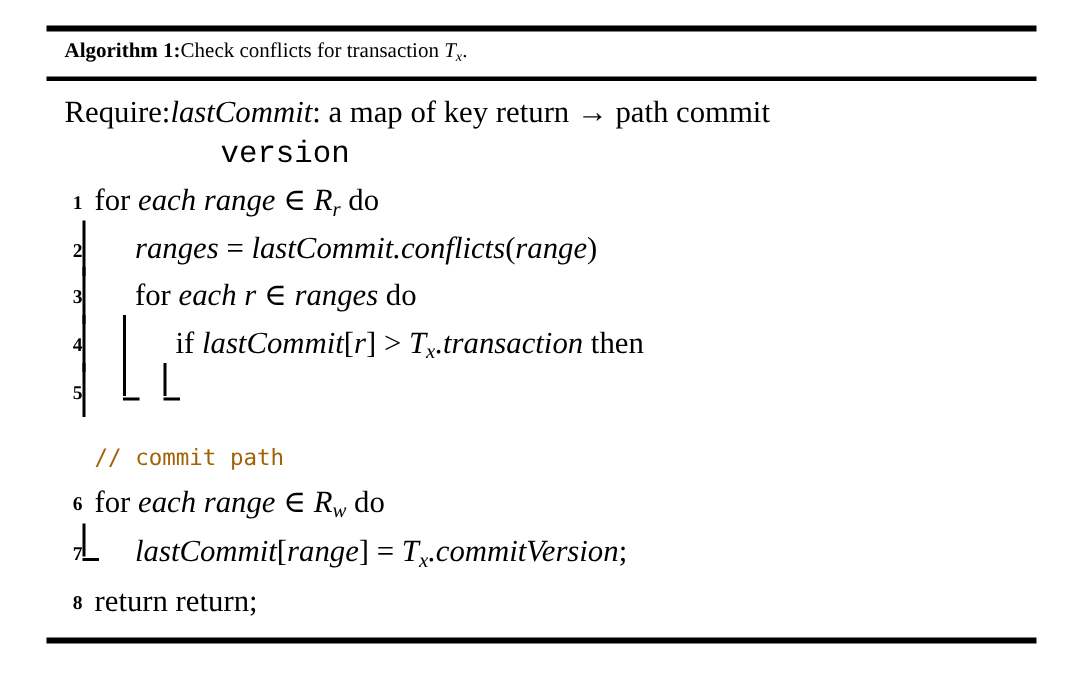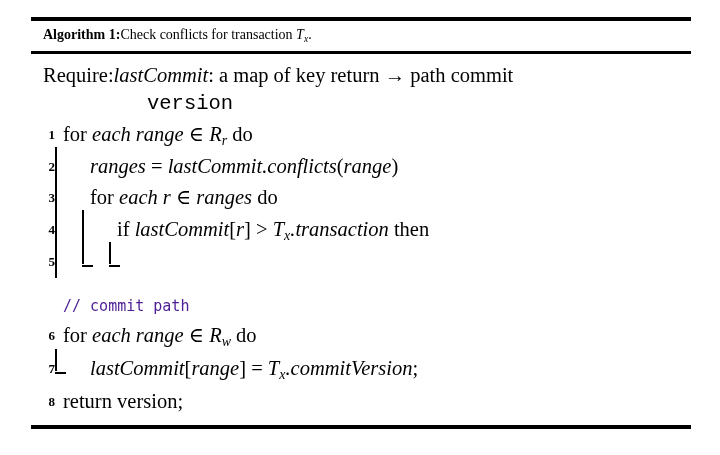--- a/index.html
+++ b/index.html
@@ -190,37 +190,37 @@
           <div class="guides">
             <div class="guide bar"></div>
             <div class="guide hook"></div>
             <div class="guide hook"></div>
           </div>
         </div>
         <div class="spacer"></div>
         <div class="row">
           <div class="lineno"></div>
           <div class="guides"></div>
-          <div class="content"><span class="comment" style="color: #4c1d95;">// commit path</span></div>
+          <div class="content"><span class="comment" style="color: #a16207;">// commit path</span></div>
         </div>
         <div class="row">
           <div class="lineno">6</div>
           <div class="guides"></div>
           <div class="content"><span class="bold">for</span><span> </span><span class="ital">each range</span><span> ∈ </span><span class="ital">R</span><span class="sub">w</span><span> </span><span class="bold">do</span></div>
         </div>
         <div class="row">
           <div class="lineno">7</div>
           <div class="guides">
             <div class="guide hook"></div>
           </div>
           <div class="content"><span class="ital">lastCommit</span><span>[</span><span class="ital">range</span><span>]</span><span> = </span><span class="ital">T</span><span class="sub">x</span><span class="ital">.commitVersion</span><span>;</span></div>
         </div>
         <div class="row">
           <div class="lineno">8</div>
           <div class="guides"></div>
-          <div class="content"><span class="bold">return</span><span> version;</span></div>
+          <div class="content"><span class="bold">return</span><span> return;</span></div>
         </div>
       </div>
 
   </div>
 
   <div class="rule-bottom"></div>
 </div>
 
 </body></html>

